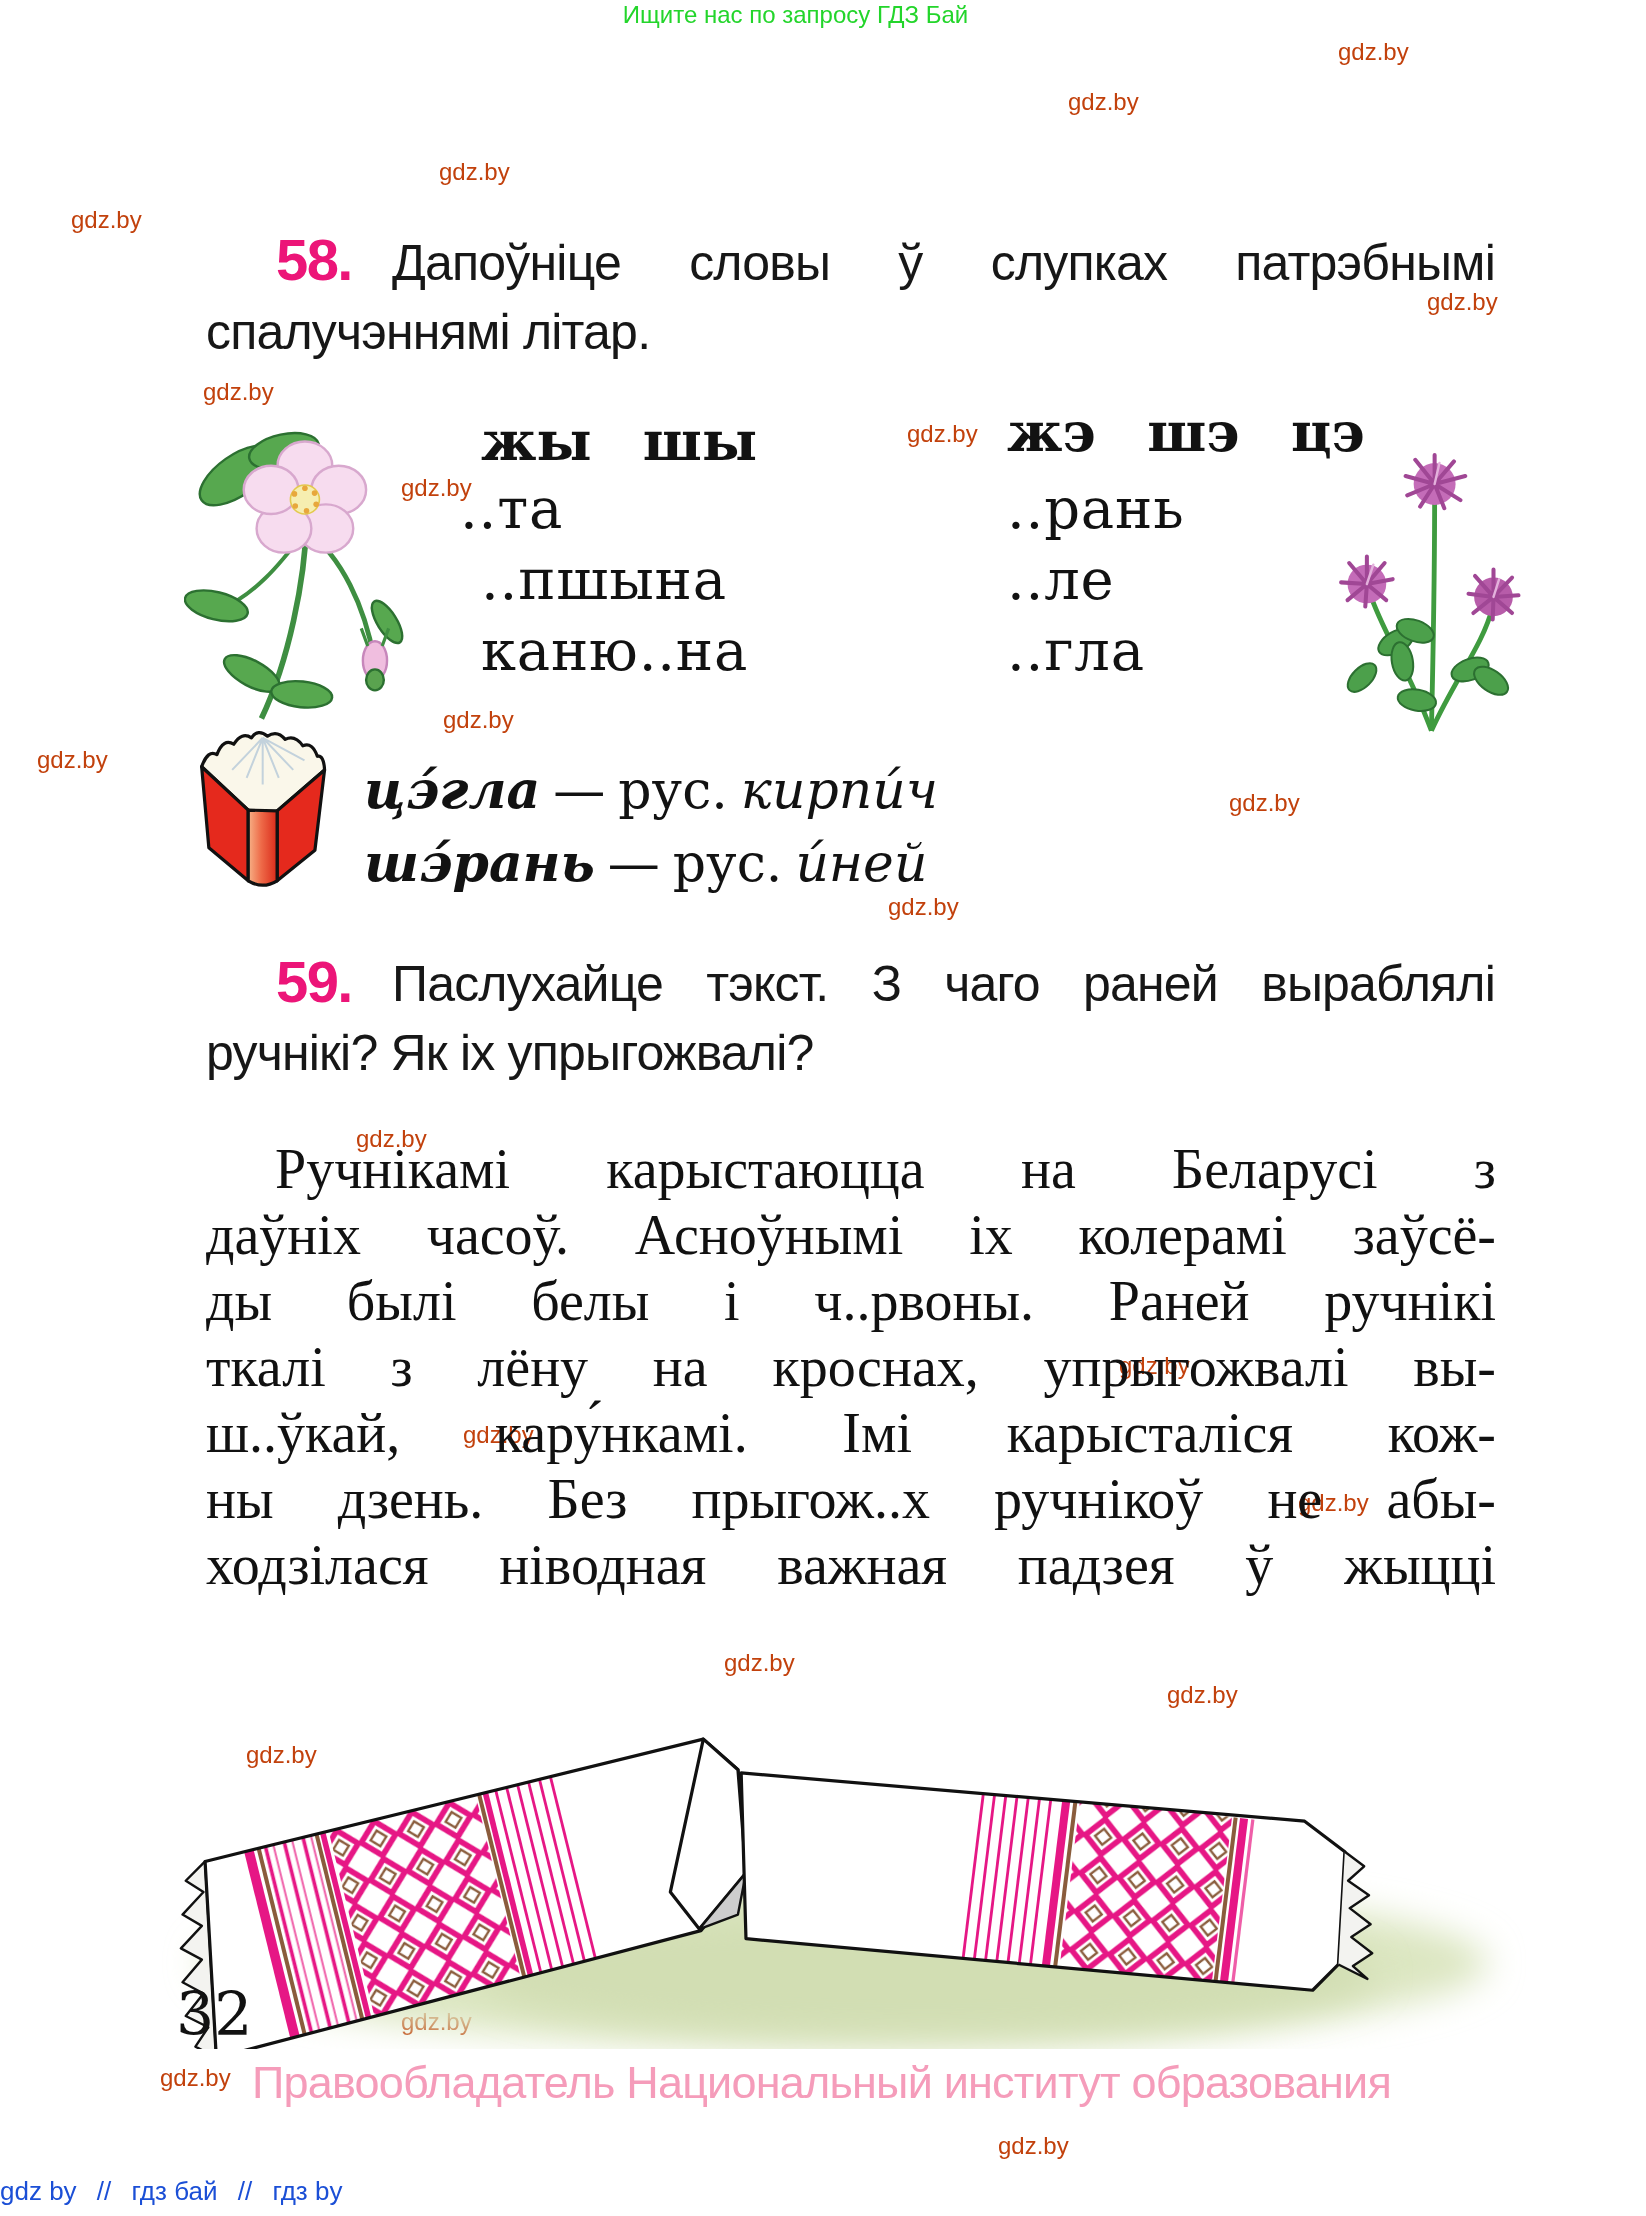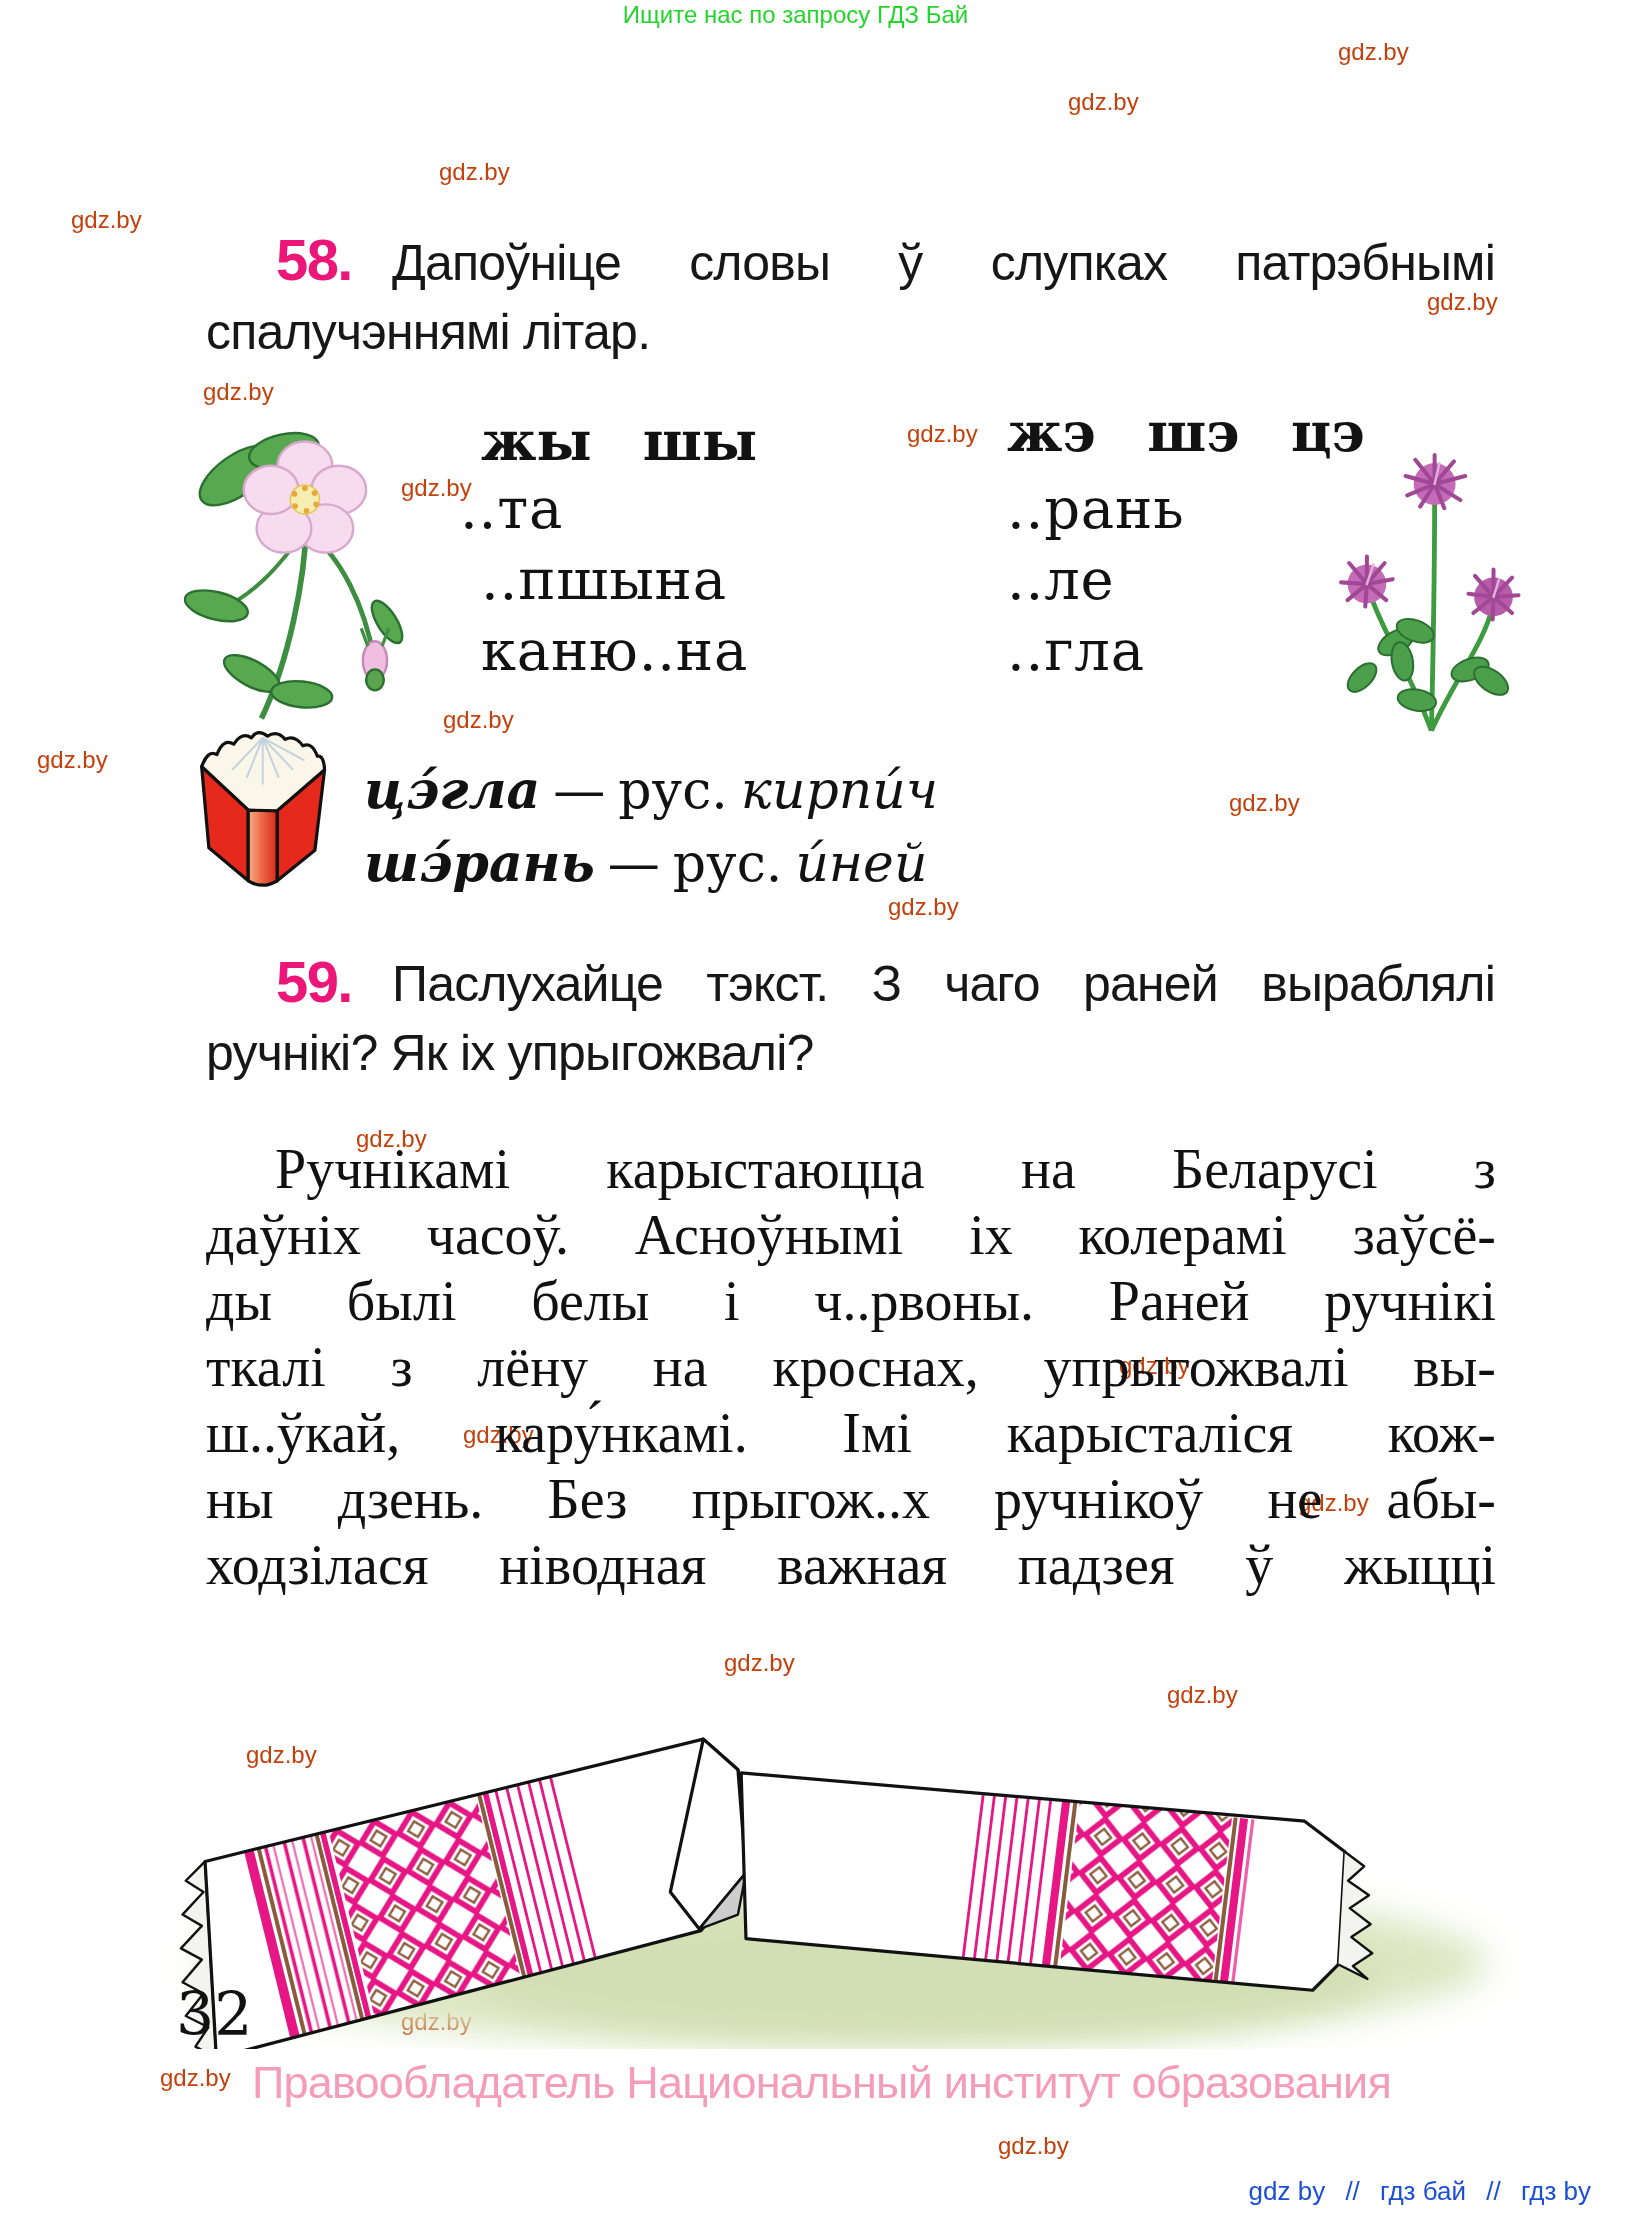--- a/index.html
+++ b/index.html
@@ -29,21 +29,21 @@
   .para .ln{font:56px/66px "Liberation Serif",serif;color:#111111;
             text-align:justify;text-align-last:justify;}
   .para .ln.first{padding-left:69px;}
   .para .ln.last{text-align:left;text-align-last:left;}
 
   .pgnum{position:absolute;left:176px;top:1984px;font:60px/60px "DejaVu Serif",serif;color:#111;}
 
   .pink-footer{position:absolute;left:252px;top:2060px;
                font:45px/45px "Liberation Sans",sans-serif;color:#f59cba;letter-spacing:-0.8px;white-space:nowrap;}
 
-  .blue-links{position:absolute;left:0;top:2178px;width:100%;text-align:right;
+  .blue-links{position:absolute;left:0;top:2178px;width:100%;text-align:left;
               font:26px/26px "Liberation Sans",sans-serif;color:#1b4fd6;}
   .blue-links .sep{margin:0 13px;}
 
   svg{display:block;}
   .ill{position:absolute;}
 </style>
 </head>
 <body>
 
 <div id="page">

